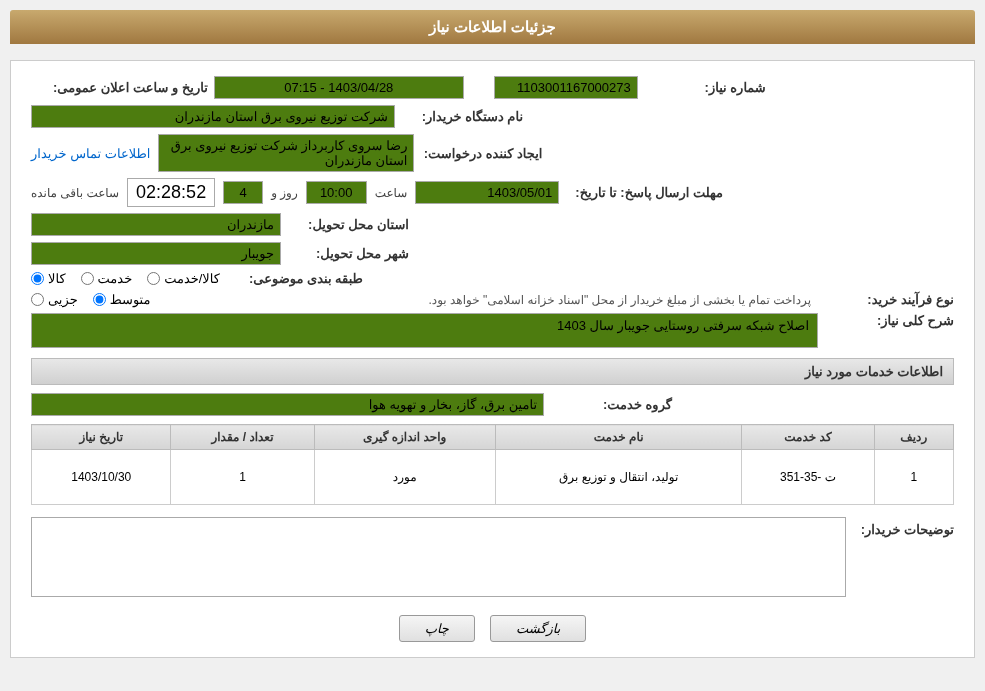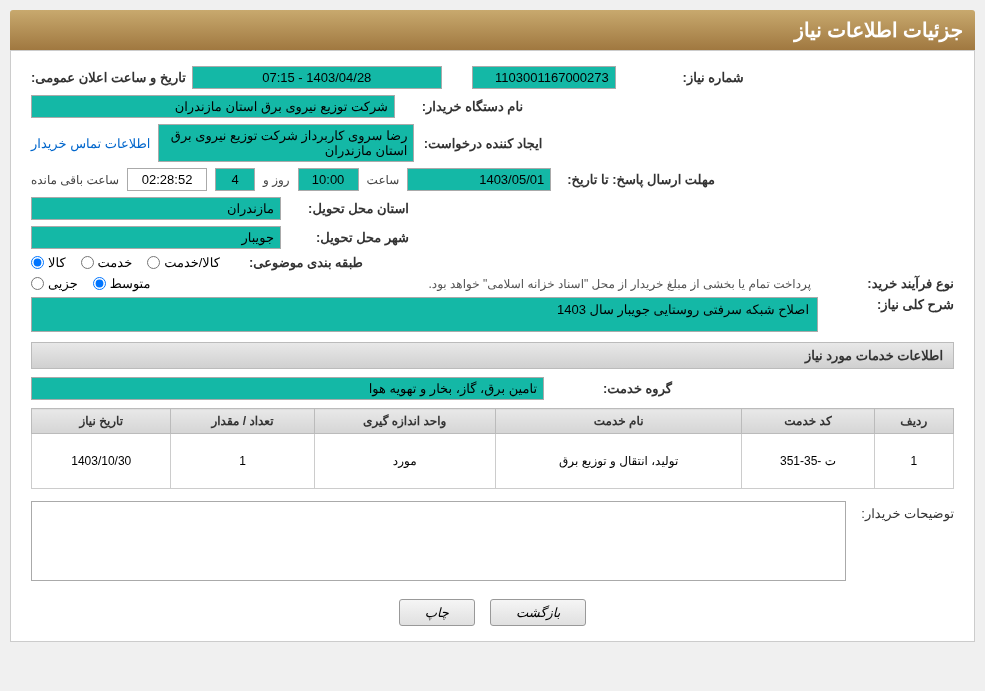--- a/index.html
+++ b/index.html
@@ -12,26 +12,26 @@
     }
     .page-container {
       width: 985px;
       min-height: 691px;
       background: #f0f0f0;
       padding: 10px;
     }
     .header-bar {
       background: linear-gradient(to bottom, #c8a96e, #a07840);
       color: white;
-      text-align: right;
+      text-align: center;
       padding: 8px 12px;
-      font-size: 20px;
+      font-size: 15px;
       font-weight: bold;
       border-radius: 3px 3px 0 0;
-      margin-bottom: 0;
+      margin-bottom: 16px;
     }
     .main-card {
       background: white;
       border: 1px solid #ccc;
       padding: 15px 20px;
     }
     .section-header {
       background: linear-gradient(to bottom, #e8e8e8, #d0d0d0);
       border: 1px solid #bbb;
       padding: 5px 10px;
@@ -52,21 +52,21 @@
       font-weight: bold;
       color: #333;
       white-space: nowrap;
       margin-right: 0;
       margin-left: 8px;
       text-align: right;
       min-width: 120px;
     }
     .value-box {
       border: 1px solid #aaa;
-      background: #14b8a6;
+      background: #4d7c0f;
       padding: 3px 6px;
       min-height: 22px;
       text-align: right;
       direction: rtl;
     }
     .wide { width: 364px; }
     .medium { width: 250px; }
     .small { width: 144px; }
     .xsmall { width: 61px; }
     .date-row {
@@ -78,21 +78,21 @@
     }
     .date-row .label {
       min-width: 130px;
     }
     .countdown-box {
       border: 1px solid #aaa;
       background: white;
       padding: 3px 8px;
       min-width: 80px;
       text-align: center;
-      font-size: 13px;
+      font-size: 18px;
     }
     .mini-label {
       font-size: 12px;
       color: #444;
       white-space: nowrap;
     }
 
     
     .radio-row {
       display: flex;
@@ -177,21 +177,21 @@
     }
 
     .desc-row {
       display: flex;
       align-items: flex-start;
       justify-content: flex-end;
       margin-bottom: 8px;
       gap: 8px;
     }
     .desc-label {
-      font-weight: normal;
+      font-weight: bold;
       color: #333;
       white-space: nowrap;
       min-width: 100px;
       text-align: right;
       padding-top: 5px;
     }
 
     .full-row-label {
       display: flex;
       align-items: flex-start;
@@ -205,21 +205,21 @@
 
 <div class="page-container">
   <div class="header-bar">جزئیات اطلاعات نیاز</div>
   <div class="main-card">
 
     <div class="info-row">
       <span class="label">شماره نیاز:</span>
       <div class="value-box small">1103001167000273</div>
       <span style="width:30px;"></span>
       <div class="value-box medium" style="text-align:center;">1403/04/28 - 07:15</div>
-      <span class="label" style="min-width:auto;margin-left:0;margin-right:6px;">تاریخ و ساعت اعلان عمومی:</span>
+      <span class="label" style="min-width:auto;margin-left:22px;margin-right:6px;">تاریخ و ساعت اعلان عمومی:</span>
     </div>
 
     <div class="info-row">
       <span class="label">نام دستگاه خریدار:</span>
       <div class="value-box wide">شرکت توزیع نیروی برق استان مازندران</div>
     </div>
 
     <div class="info-row" style="align-items:center;">
       <span class="label">ایجاد کننده درخواست:</span>
       <div class="value-box" style="width:256px;">رضا سروی کاربرداز شرکت توزیع نیروی برق استان مازندران</div>

